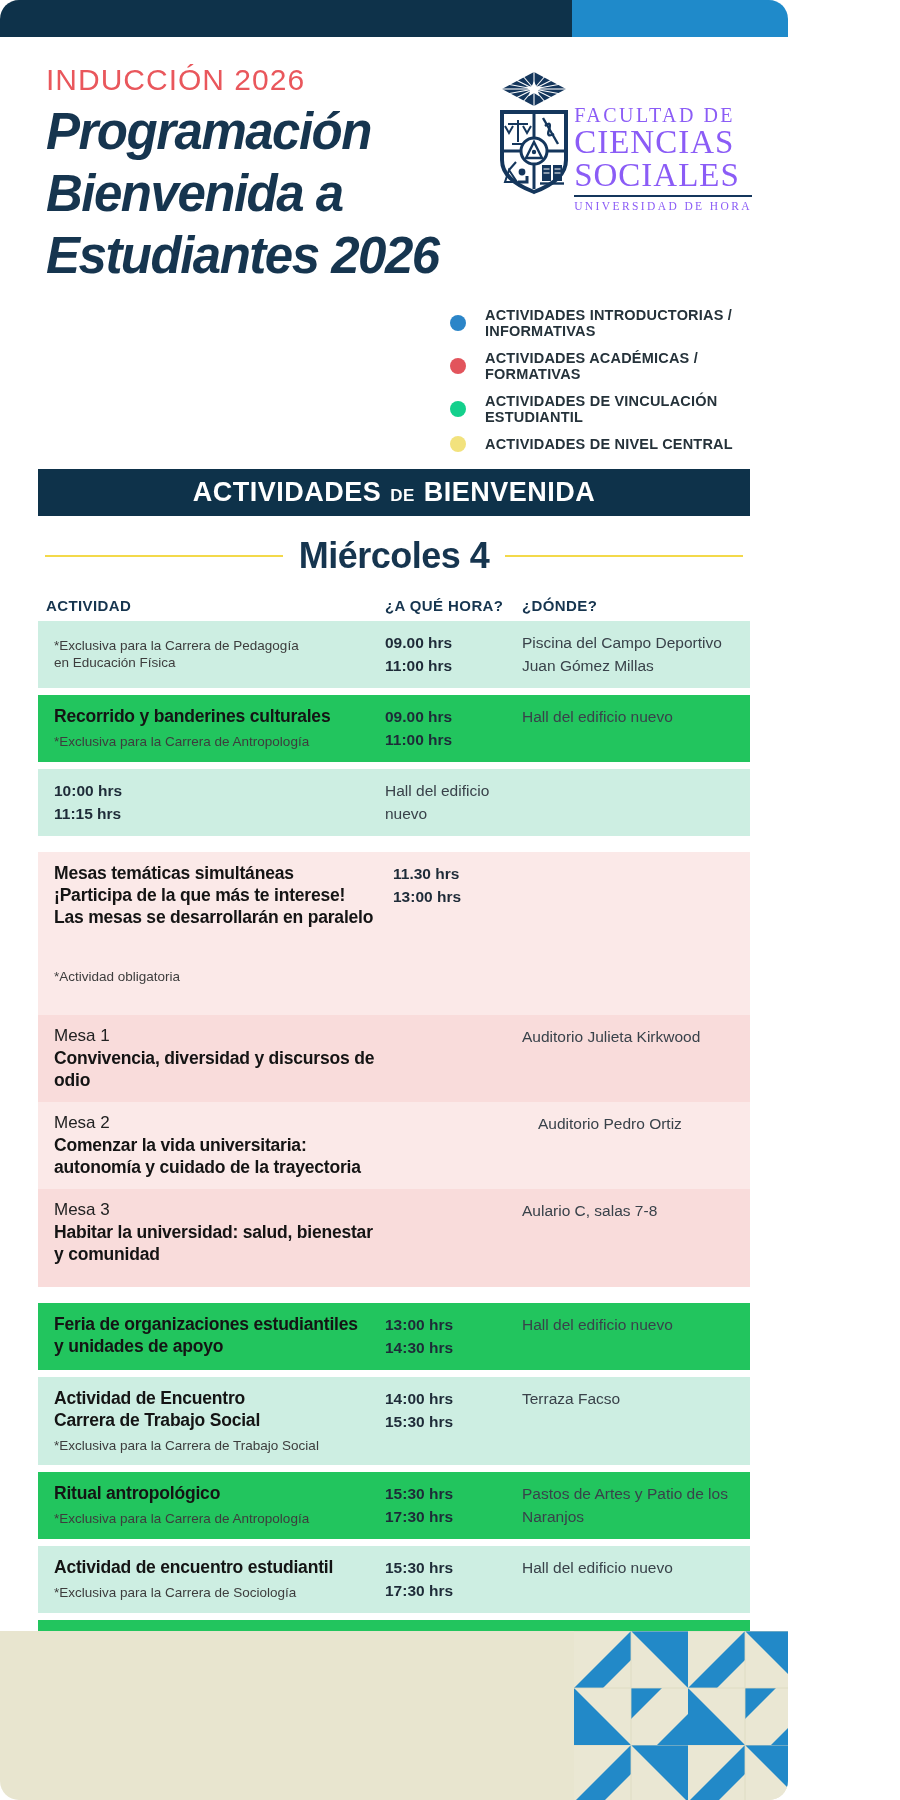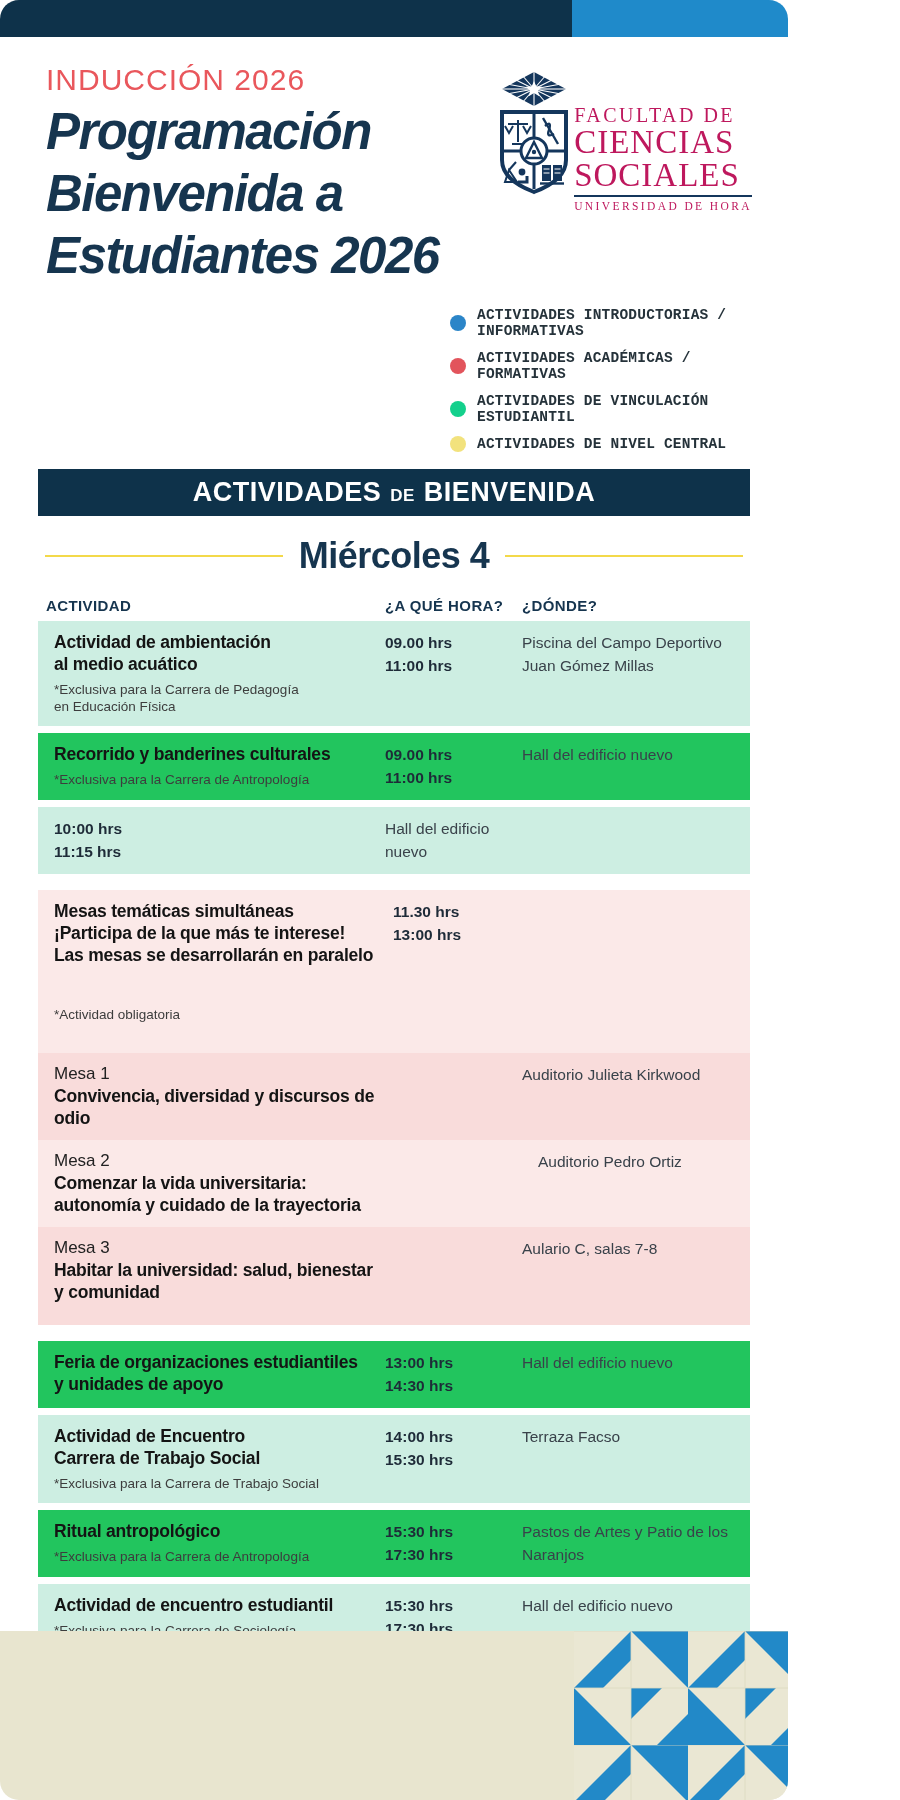--- a/index.html
+++ b/index.html
@@ -6,29 +6,29 @@
   .page{position:relative;width:788px;height:1800px;background:#ffffff;overflow:hidden;
         font-family:"Liberation Sans",sans-serif;border-radius:19px;}
   
   .topbar{position:absolute;top:0;left:0;width:572px;height:37px;background:#0e324a;}
   .topbar-accent{position:absolute;top:0;left:572px;width:328px;height:37px;background:#1f8aca;}
   
   .header{position:relative;padding:63px 0 0 46px;height:230px;}
   .eyebrow{font-size:30px;font-weight:400;color:#e9575c;letter-spacing:1px;line-height:34px;}
   .main-title{margin-top:4px;font-size:51px;font-weight:bold;font-style:italic;color:#16354f;
               line-height:62px;letter-spacing:-1.5px;white-space:pre-line;}
-  .logo{position:absolute;top:70px;right:36px;display:flex;align-items:flex-start;gap:2px;color:#be185d;}
+  .logo{position:absolute;top:70px;right:36px;display:flex;align-items:flex-start;gap:2px;color:#8b5cf6;}
   .logo-text{font-family:"Liberation Serif",serif;padding-top:34px;}
   .logo-l1{font-size:20px;letter-spacing:2.5px;line-height:22px;}
   .logo-l2,.logo-l3{font-size:33px;letter-spacing:1px;line-height:33px;}
   .logo-rule{height:2px;background:#14365c;margin:3px 0 3px 0;}
   .logo-l4{font-size:11.5px;letter-spacing:2.4px;line-height:13px;}
   
   .legend{margin:14px 38px 0 450px;}
-  .legend-item{display:flex;align-items:center;gap:11px;margin-bottom:11px;font-family:Liberation Mono, monospace;}
+  .legend-item{display:flex;align-items:center;gap:19px;margin-bottom:11px;}
   .legend-dot{width:16px;height:16px;border-radius:50%;flex:0 0 auto;}
   .legend-label{font-size:14.5px;font-weight:bold;color:#25323a;letter-spacing:0.2px;}
   
   .banner{margin:17px 38px 0;height:47px;background:#0e324a;display:flex;align-items:center;
           justify-content:center;gap:9px;color:#ffffff;}
   .banner-big{font-size:27px;font-weight:bold;letter-spacing:0.5px;}
   .banner-small{font-size:17px;font-weight:bold;letter-spacing:0.5px;padding-top:6px;}
   
   .day{margin:19px 45px 0;display:flex;align-items:center;gap:16px;}
   .day-line{flex:1;height:2px;background:#f3d94a;}
@@ -182,22 +182,20 @@
 
   <div class="cols-header">
     <div>ACTIVIDAD</div>
     <div>¿A QUÉ HORA?</div>
     <div>¿DÓNDE?</div>
   </div>
 
   <div class="rows" id="rows">
       <div class="row mint-dark">
         <div>
-          <div class="title">Actividad de ambientación
-al medio acuático</div>
           <div class="note">*Exclusiva para la Carrera de Pedagogía
 en Educación Física</div>
         </div>
         <div class="time">09.00 hrs
 11:00 hrs</div>
         <div class="where">Piscina del Campo Deportivo
 Juan Gómez  Millas</div>
       </div>
       <div class="row mint-light">
         <div>

